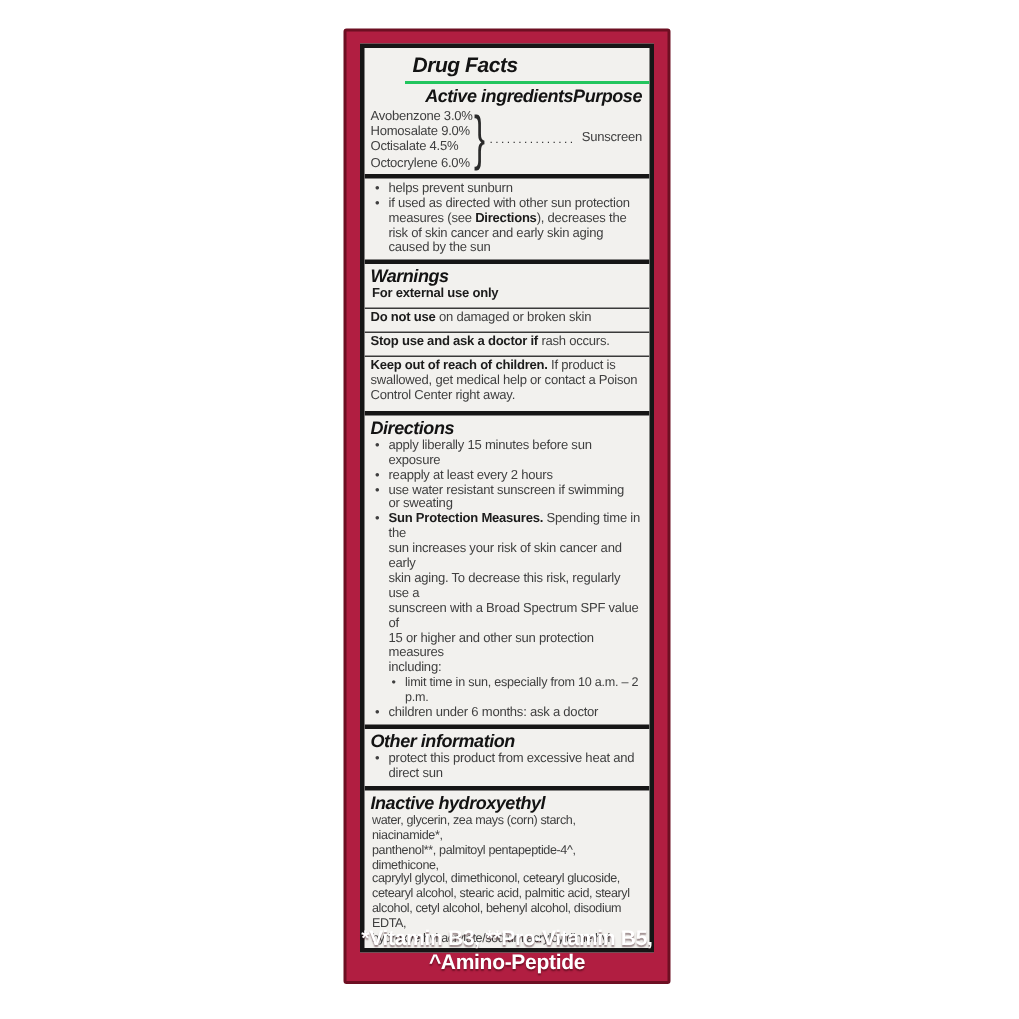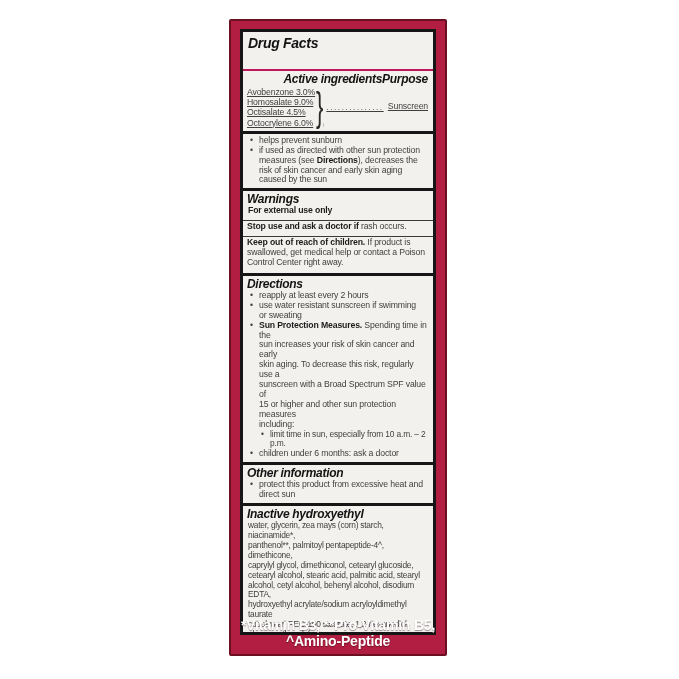--- a/index.html
+++ b/index.html
@@ -15,28 +15,28 @@
   .panel{
     position:absolute;left:9px;right:9px;top:8px;height:606px;
     background:#f2f1ee;border:3px solid #161616;box-sizing:border-box;
     overflow:hidden;color:#3f3f3f;
     font-size:8.7px;line-height:9.9px;letter-spacing:-0.15px;
   }
   .hdg{
     font-style:italic;font-weight:bold;color:#131313;
     font-size:12px;line-height:13px;letter-spacing:-0.3px;
   }
-  .title-sec{padding:4px 5px 18px;border-bottom:2px solid #be185d;}
+  .title-sec{padding:4px 5px 3px;border-bottom:2px solid #22c55e;margin-left:27px;}
   .title-sec .hdg{font-size:14px;line-height:15px;}
   .sec{border-top:3px solid #161616;padding:2px 4px 3px;}
   .sec.first{border-top:none;}
   .bold{font-weight:bold;color:#1c1c1c;}
   
   .ai-head{display:flex;justify-content:flex-end;padding:0 1px;}
-  .ai-body{display:flex;align-items:center;margin-top:1px;text-decoration:underline;}
+  .ai-body{display:flex;align-items:center;margin-top:1px;}
   .ai-list div{line-height:10.2px;}
   .ai-brace{font-size:40px;line-height:40px;font-weight:400;color:#2a2a2a;
     transform:scaleX(.55);margin:0 0 0 -2px;}
   .ai-dots{flex:1;overflow:hidden;white-space:nowrap;font-size:8px;
     letter-spacing:1.6px;color:#2f2f2f;margin:2px 2px 0 0;}
   .ai-purpose{margin-right:1px;}
   
   .li{position:relative;padding-left:12px;white-space:pre-line;}
   .li::before{content:"•";position:absolute;left:3px;color:#3f3f3f;}
   .li2{position:relative;padding-left:23px;white-space:pre-line;font-size:8.4px;}
@@ -86,28 +86,30 @@
       <div class="li">helps prevent sunburn</div>
       <div class="li"><span>if used as directed with other sun protection
 measures (see </span><span class="bold">Directions</span><span>), decreases the
 risk of skin cancer and early skin aging
 caused by the sun</span></div>
     </div>
 
     <div class="sec">
       <div class="hdg">Warnings</div>
       <div class="bold w-first">For external use only</div>
+      <div class="wrow"><span class="wtext"><span class="bold">Do not use</span><span> on damaged or broken skin</span></span></div>
       <div class="wrow"><span class="wtext"><span class="bold">Stop use and ask a doctor if</span><span> rash occurs.</span></span></div>
       <div class="wrow"><span class="wtext"><span class="bold">Keep out of reach of children.</span><span> If product is
 swallowed, get medical help or contact a Poison
 Control Center right away.</span></span></div>
     </div>
 
     <div class="sec">
       <div class="hdg">Directions</div>
+      <div class="li">apply liberally 15 minutes before sun exposure</div>
       <div class="li">reapply at least every 2 hours</div>
       <div class="li">use water resistant sunscreen if swimming
 or sweating</div>
       <div class="li"><span class="bold">Sun Protection Measures.</span><span> Spending time in the
 sun increases your risk of skin cancer and early
 skin aging. To decrease this risk, regularly use a
 sunscreen with a Broad Spectrum SPF value of
 15 or higher and other sun protection measures
 including:</span></div>
       <div class="li2">limit time in sun, especially from 10 a.m. – 2 p.m.</div>

